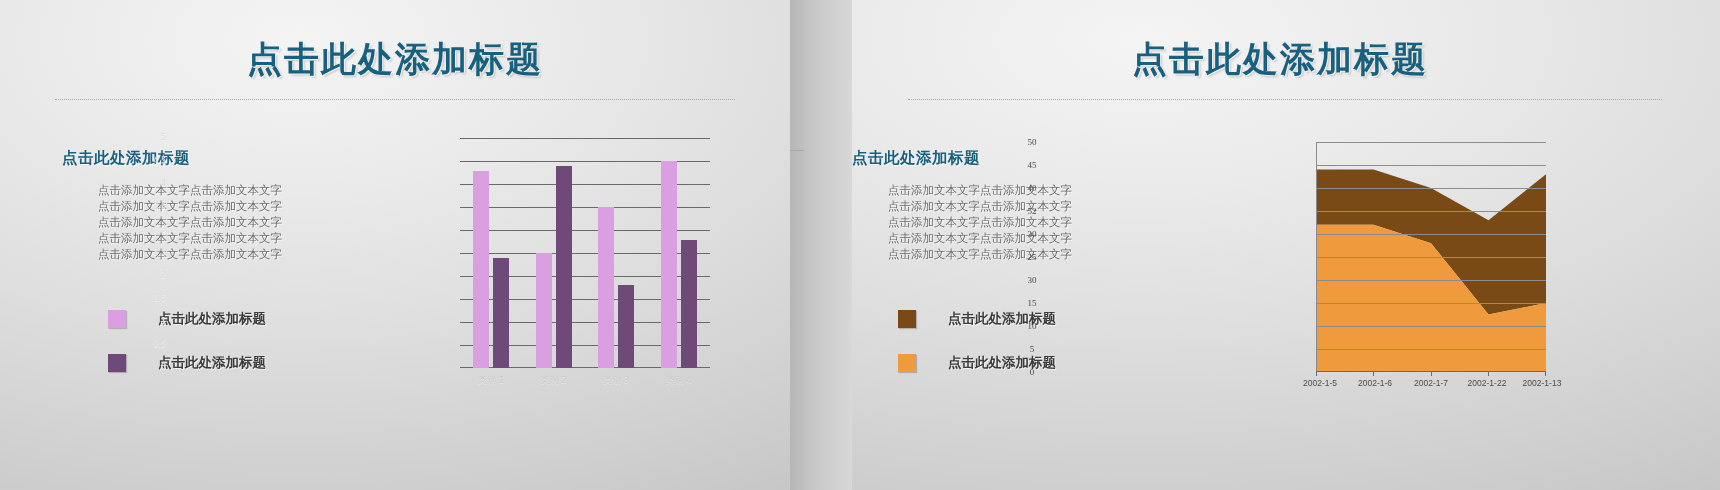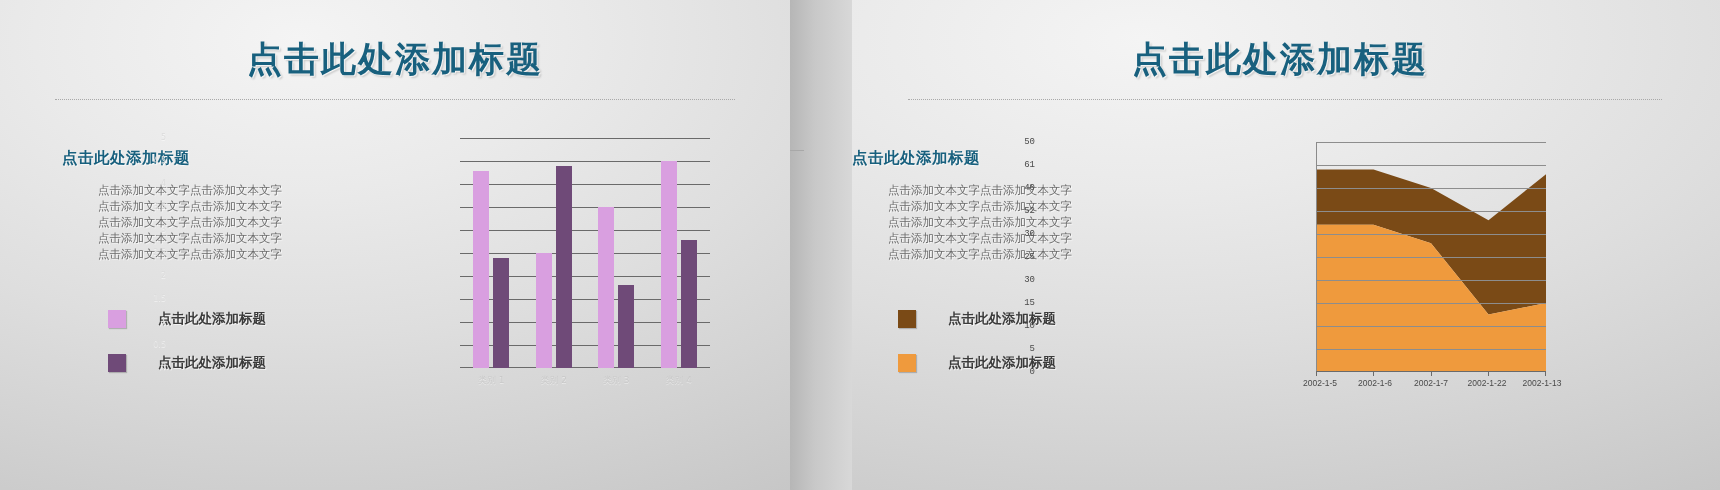--- a/index.html
+++ b/index.html
@@ -114,23 +114,23 @@
   }
 
   
   .areachart { position:absolute; }
   .ac-plot { position:absolute; left:36px; top:0; width:230px; height:230px; }
   .ac-grid { position:absolute; left:0; top:0; width:100%; height:100%; }
   .ac-grid i { position:absolute; left:0; width:100%; height:1px; background:#8d8d8d; display:block; }
   .ac-axis-v { position:absolute; left:0; top:0; width:1px; height:100%; background:#8a8a8a; }
   .ac-axis-h { position:absolute; left:0; bottom:0; width:100%; height:1px; background:#6a6a6a; }
   .ac-ylab {
-    position:absolute; right:245px; width:28px; text-align:right;
+    position:absolute; right:234px; width:28px; text-align:center;
     font-size:9px; color:#4a4a4a;
-    font-family:Liberation Mono, monospace;
+    font-family:Liberation Serif, serif;
     transform:translateY(-5px);
   }
   .ac-tick { position:absolute; bottom:-4px; width:1px; height:4px; background:#6a6a6a; }
   .ac-xlabels { position:absolute; left:36px; top:236px; width:230px; }
   .ac-xlab {
     position:absolute; font-size:8.5px; color:#4a4a4a; white-space:nowrap;
     font-family:Liberation Sans, sans-serif;
     transform:translateX(-50%);
   }
   svg { display:block; }
@@ -272,21 +272,21 @@
         <div class="ac-axis-v"></div>
         <div class="ac-axis-h"></div>
         <div class="ac-tick" style="left:0px;"></div>
         <div class="ac-tick" style="left:57px;"></div>
         <div class="ac-tick" style="left:115px;"></div>
         <div class="ac-tick" style="left:172px;"></div>
         <div class="ac-tick" style="left:229px;"></div>
       </div>
 
       <div class="ac-ylab" style="top:0px;">50</div>
-      <div class="ac-ylab" style="top:23px;">61</div>
+      <div class="ac-ylab" style="top:23px;">45</div>
       <div class="ac-ylab" style="top:46px;">40</div>
       <div class="ac-ylab" style="top:69px;">52</div>
       <div class="ac-ylab" style="top:92px;">30</div>
       <div class="ac-ylab" style="top:115px;">25</div>
       <div class="ac-ylab" style="top:138px;">30</div>
       <div class="ac-ylab" style="top:161px;">15</div>
       <div class="ac-ylab" style="top:184px;">10</div>
       <div class="ac-ylab" style="top:207px;">5</div>
       <div class="ac-ylab" style="top:230px;">0</div>
 

